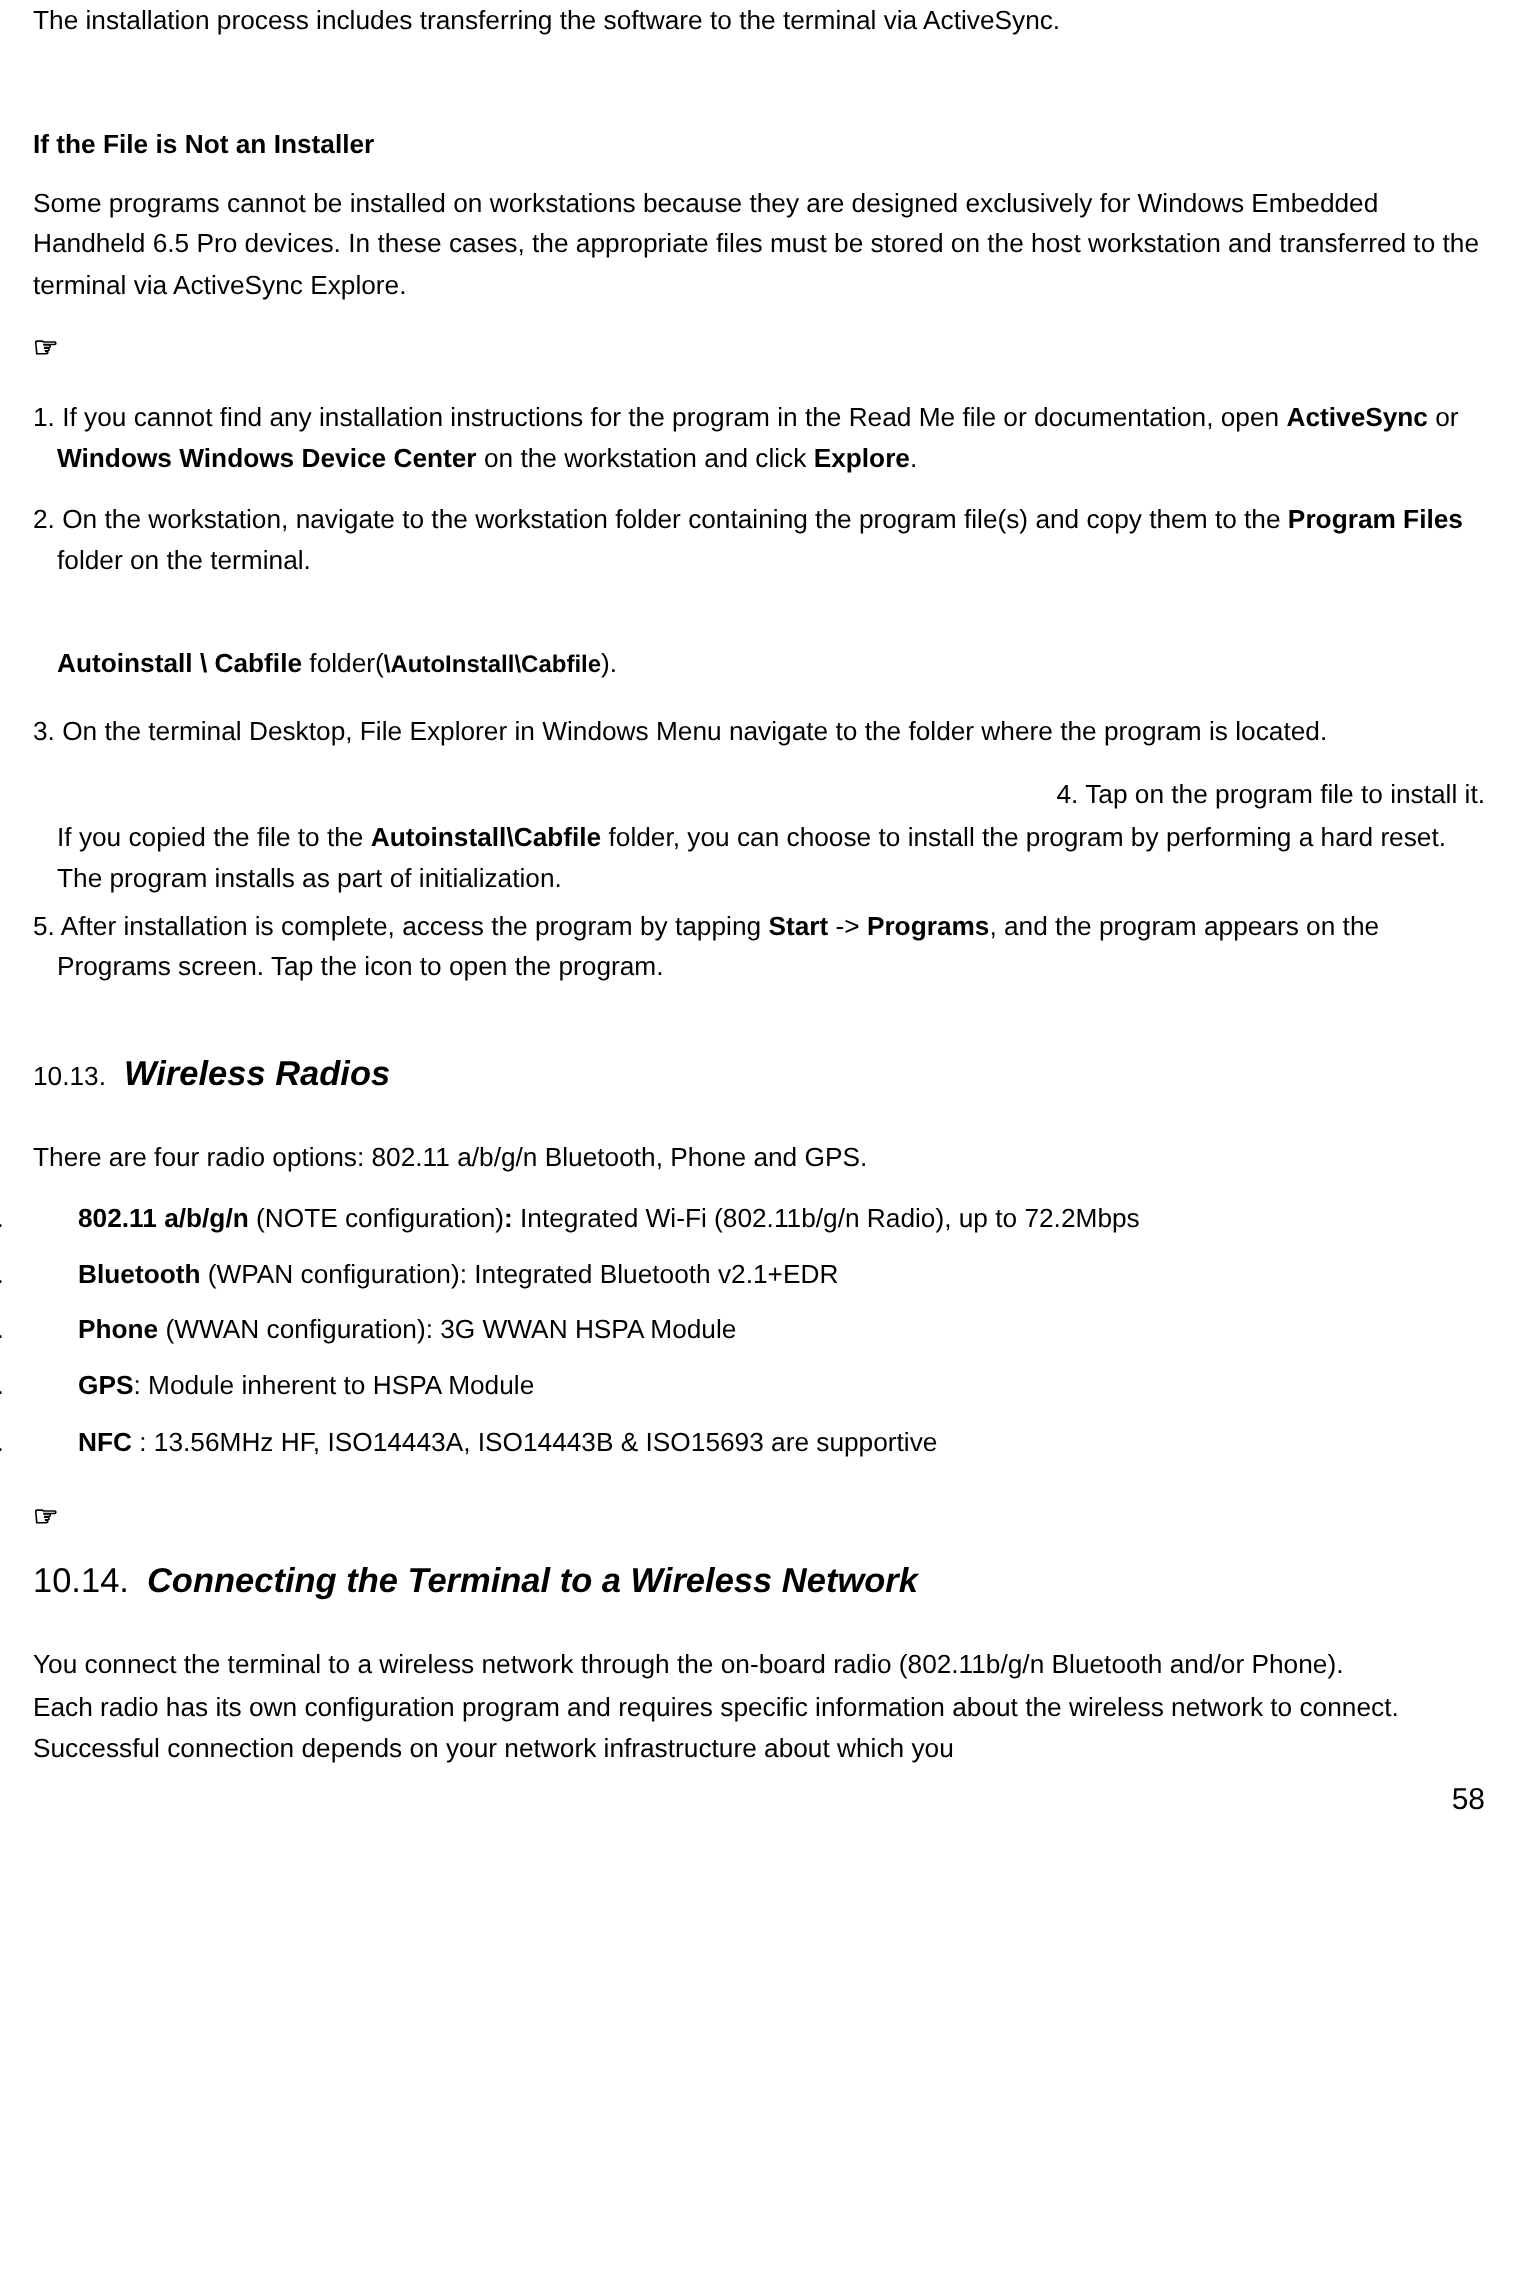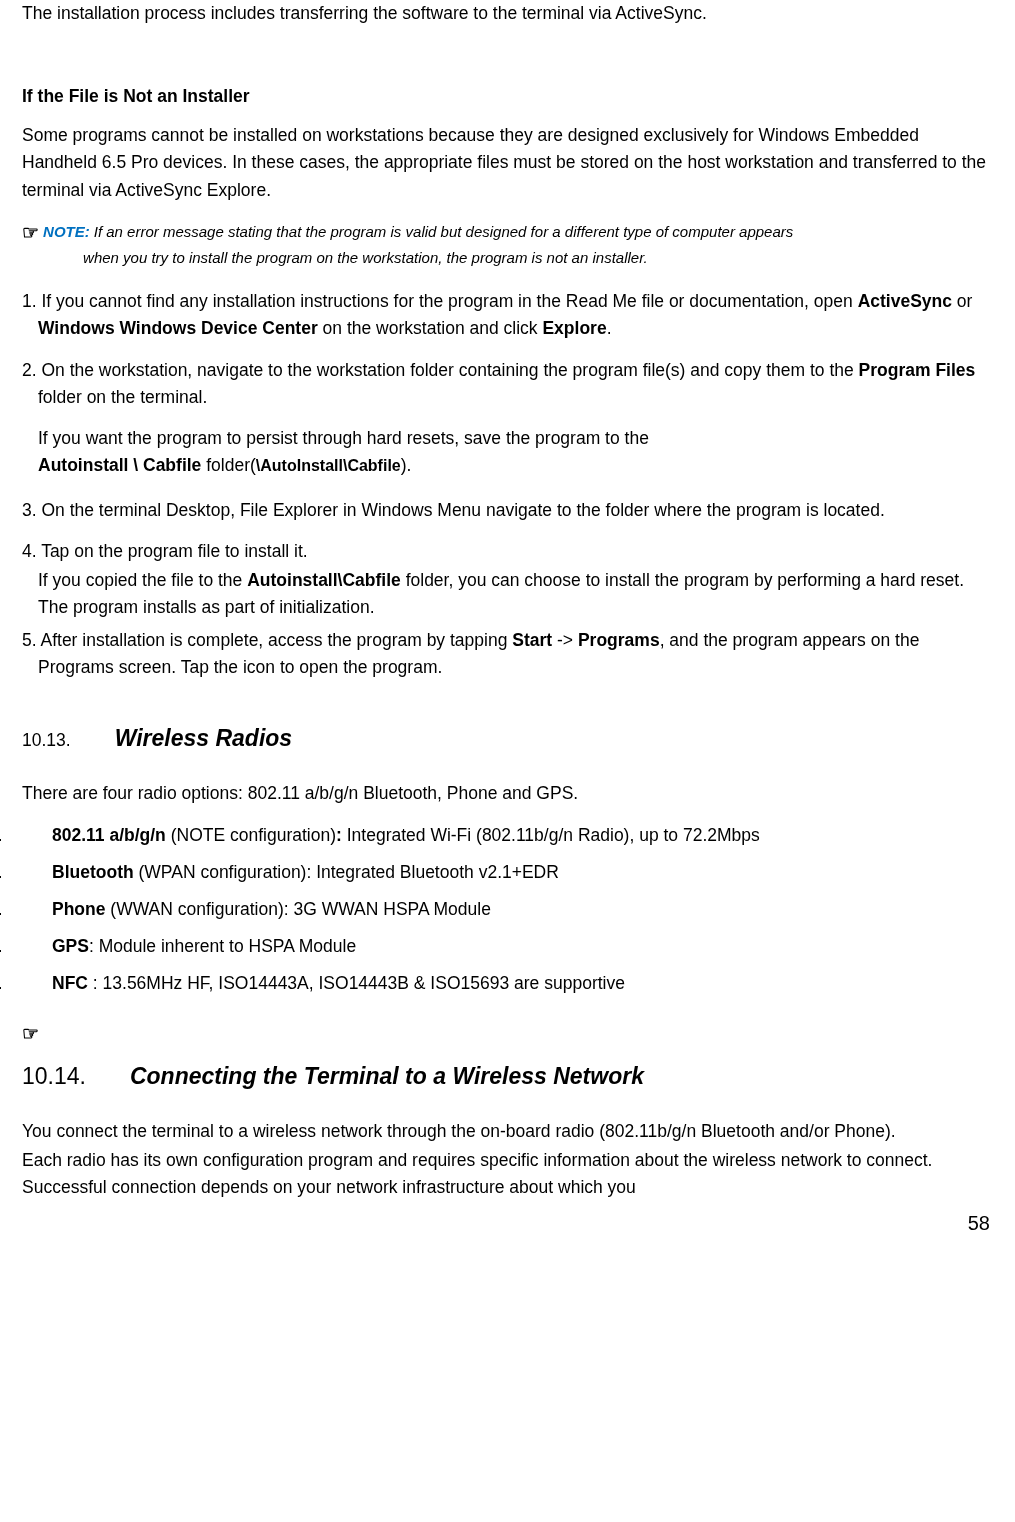--- a/index.html
+++ b/index.html
@@ -15,61 +15,57 @@
     .intro { margin-bottom: 56px; }
     .subheading { font-weight: 700; font-size: 17.5px; margin-bottom: 12px; }
     .para { margin-bottom: 14px; }
     .note-block { display:flex; align-items:flex-start; margin: 10px 0 18px 0; }
     .note-icon { font-size: 19px; margin-right: 4px; font-weight: 700; }
     .note-label { font-weight:700; font-style: italic; color:#0070c0; margin-right:4px; font-size:15px; }
     .note-text { font-style: italic; font-size:15px; line-height:1.7; padding-left:0; }
     .note-text-indent { padding-left: 40px; display:block; }
     .step { margin-bottom: 14px; padding-left: 16px; text-indent:-16px; }
     .step-cont { padding-left: 16px; text-indent:0; }
-    .section-num { display:inline-block; margin-right:44px; font-size:17.5px; }
+    .section-num { display:inline-block; margin-right:12px; font-size:17.5px; }
     .section-heading { font-size:23px; font-weight:700; font-style:italic; margin: 40px 0 24px 0; }
     .list-item { margin-bottom: 10px; padding-left: 34px; text-indent:-34px; }
     .list-num { display:inline-block; width:30px; font-size:17.5px; }
     b { font-weight:700; }
     .mono { font-family: Verdana, sans-serif; font-weight:700; }
     .page-num { text-align:right; font-size:20px; margin-top:6px; }
     .note-row { margin:22px 0 10px 0; }
     .sans-serif { font-family: Arial, Helvetica, sans-serif; margin-top: 27px; }
   </style>
 </head>
 <body>
 
 <p class="intro">The installation process includes transferring the software to the terminal via ActiveSync.</p>
 
 <h3 class="subheading">If the File is Not an Installer</h3>
 <p class="para">Some programs cannot be installed on workstations because they are designed exclusively for Windows Embedded Handheld 6.5 Pro devices. In these cases, the appropriate files must be stored on the host workstation and transferred to the terminal via ActiveSync Explore.</p>
 
 <div class="note-block">
   <span class="note-icon">☞</span>
-  <div>
-    <span class="note-label">NOTE:</span><span class="note-text">If an error message stating that the program is valid but designed for a different type of computer appears</span>
-    <span class="note-text note-text-indent">when you try to install the program on the workstation, the program is not an installer.</span>
-  </div>
 </div>
 
 <p class="step">
   <span>1. If you cannot find any installation instructions for the program in the Read Me file or documentation, open </span><b>ActiveSync</b><span> or </span><b>Windows Windows Device Center</b><span> on the workstation and click </span><b>Explore</b><span>.</span>
 </p>
 
 <p class="step">
   <span>2. On the workstation, navigate to the workstation folder containing the program file(s) and copy them to the </span><b>Program Files</b><span> folder on the terminal.</span>
 </p>
 <p class="step-cont" style="margin-bottom:18px;">
-  <span>If you want the program to persist through hard resets, save the program to the </span><br>
+  <br>
   <b>Autoinstall \ Cabfile</b><span> folder(</span><b class="mono" style="font-size:16px;">\AutoInstall\Cabfile</b><span>).</span>
 </p>
 
 <p class="step">3. On the terminal Desktop, File Explorer in Windows Menu navigate to the folder where the program is located.</p>
 
-<p class="step" style="margin-bottom:2px;">4. Tap on the program file to install it.</p>
+<p class="step" style="margin-bottom:2px;text-align:right;">4. Tap on the program file to install it.</p>
 <p class="step-cont" style="margin-bottom:5px;">
   <span>If you copied the file to the </span><b>Autoinstall\Cabfile</b><span> folder, you can choose to install the program by performing a hard reset. The program installs as part of initialization.</span>
 </p>
 
 <p class="step">
   <span>5. After installation is complete, access the program by tapping </span><b>Start</b><span> -&gt; </span><b>Programs</b><span>, and the program appears on the Programs screen. Tap the icon to open the program.</span>
 </p>
 
 <h2 class="section-heading">
   <span style="font-style:normal;font-weight:normal;font-size:17.5px;" class="section-num">10.13.</span><span>Wireless Radios</span>

